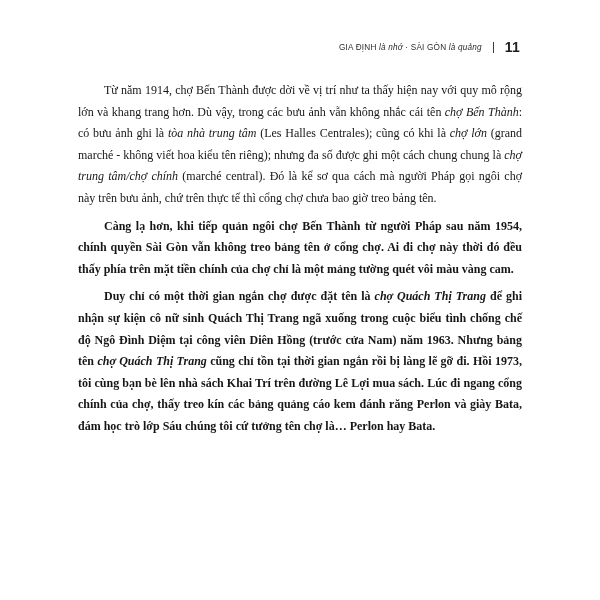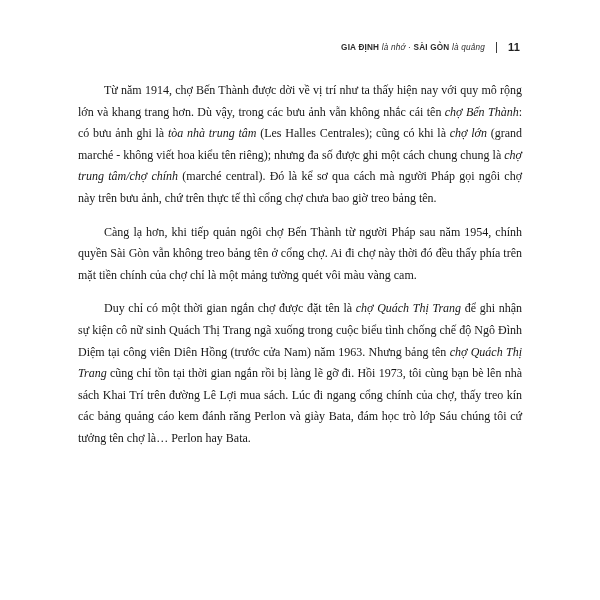--- a/index.html
+++ b/index.html
@@ -31,53 +31,54 @@
     letter-spacing: 0.2px;
     color: #2b2b2b;
     height: 14px;
     margin-bottom: 26px;
     padding-right: 2px;
   }
   .running-head .rh-text {
     white-space: nowrap;
   }
   .rh-bold {
-    font-weight: bold;
+    font-weight: normal;
   }
   .rh-ital {
     font-style: italic;
     font-weight: normal;
   }
   .rh-sep {
     display: inline-block;
     width: 1px;
     height: 11px;
     background: #3a3a3a;
     margin: 0 2px;
   }
   .rh-folio {
     font-family: "Liberation Sans", sans-serif;
-    font-size: 11px;
+    font-size: 14px;
     font-weight: bold;
     color: #1f1f1f;
   }
   .body-text {
     font-family: "Liberation Serif", serif;
     font-size: 12px;
     line-height: 21.6px;
     text-align: justify;
     color: #161616;
     hyphens: none;
   }
   .body-text p {
     margin: 0 0 0 0;
     text-indent: 26px;
   }
   .body-text p + p {
-    margin-top: 12px;
+    margin-top: 6px;
+    font-weight: bold;
   }
   em {
     font-style: italic;
   }
 </style>
 </head>
 <body>
 
 <div class="page">
 

